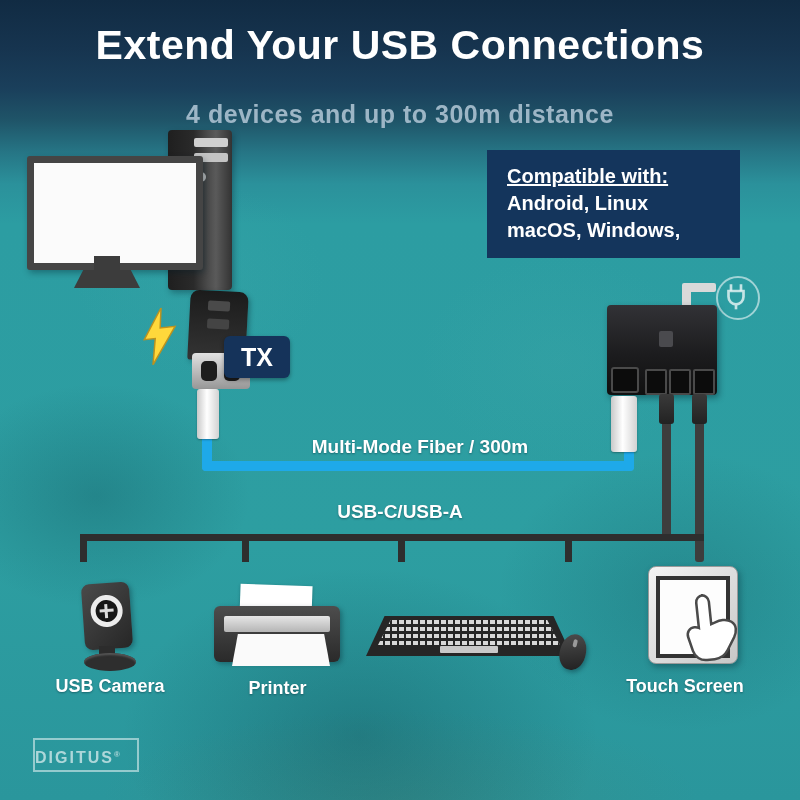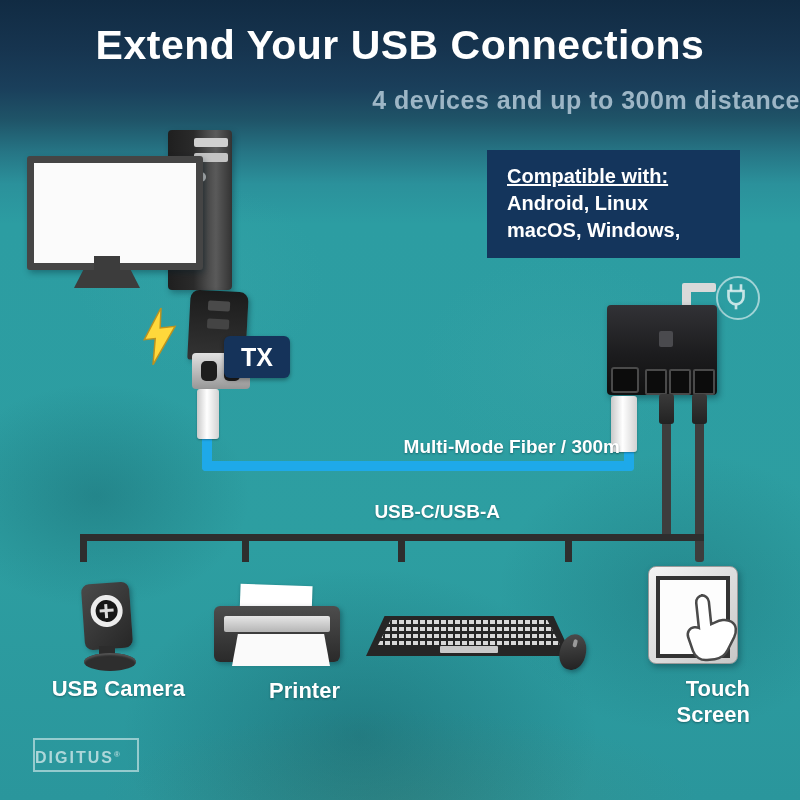--- a/index.html
+++ b/index.html
@@ -17,42 +17,42 @@
       radial-gradient(200px 150px at 70% 45%, rgba(70,170,170,.18), transparent 70%),
       radial-gradient(180px 140px at 25% 35%, rgba(70,175,175,.16), transparent 70%),
       radial-gradient(400px 120px at 50% 100%, rgba(90,120,90,.18), transparent 75%);
   }
   .abs{position:absolute;}
   .title{
     position:absolute; left:0; top:22px; width:800px; text-align:center;
     color:#ffffff; font-size:41px; font-weight:bold; letter-spacing:.5px; z-index:2;
   }
   .subtitle{
-    position:absolute; left:0; top:86px; width:800px; text-align:right;
+    position:absolute; left:0; top:100px; width:800px; text-align:center;
     color:#9db6c6; font-size:25px; font-weight:bold; letter-spacing:.5px; z-index:2;
   }
   .compat{
     position:absolute; left:487px; top:150px; width:253px; height:108px; z-index:2;
     background:#14355c; border-radius:0; color:#fff; font-size:20px; font-weight:bold;
     padding:13px 0 0 20px; box-sizing:border-box; line-height:27px;
   }
   .compat-h{text-decoration:underline;}
   .navtag{
     position:absolute; z-index:5; background:#15335a; border-radius:6px;
     color:#fff; font-weight:bold; font-size:25px; text-align:center;
     display:flex; align-items:center; justify-content:center;
     box-shadow:0 2px 4px rgba(0,0,0,.35);
   }
-  .whitelabel{color:#fff; font-weight:bold; position:absolute; z-index:4; text-align:right; text-shadow:0 1px 2px rgba(0,40,50,.45);}
+  .whitelabel{color:#fff; font-weight:bold; position:absolute; z-index:4; text-align:center; text-shadow:0 1px 2px rgba(0,40,50,.45);}
   .cable-blue{position:absolute; background:#1ea9e9; z-index:1; border-radius:4px;}
   .cable-dark{position:absolute; background:#3d3d3d; z-index:1; border-radius:3px;}
   .tree{position:absolute; background:#2e2e2e; z-index:1;}
   .whiteconn{position:absolute; z-index:3; background:linear-gradient(90deg,#c9c9c9,#ffffff 45%,#d2d2d2); border-radius:3px; box-shadow:0 1px 2px rgba(0,0,0,.3);}
   .device-dark{background:linear-gradient(135deg,#4a4a4a,#262626);}
-  .lbl{font-size:22px;}
+  .lbl{font-size:18px;}
 </style>
 </head>
 <body>
 
 <div class="stage">
   <div class="texture"></div>
 
   <div class="title">Extend Your USB Connections</div>
   <div class="subtitle">4 devices and up to 300m distance</div>
 

